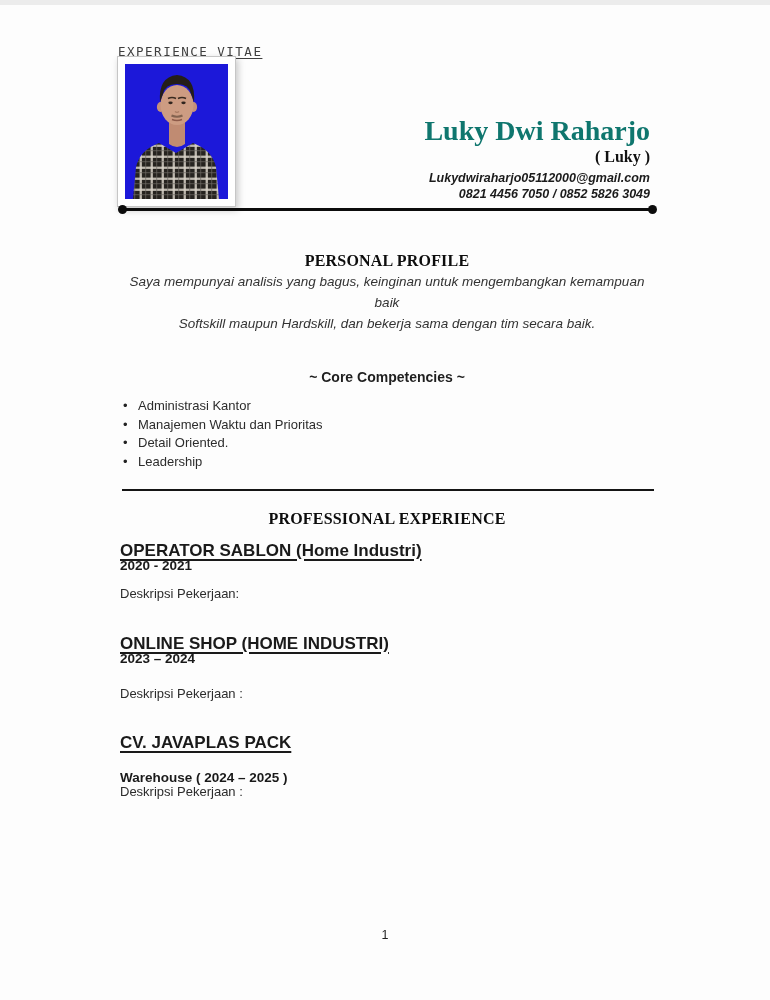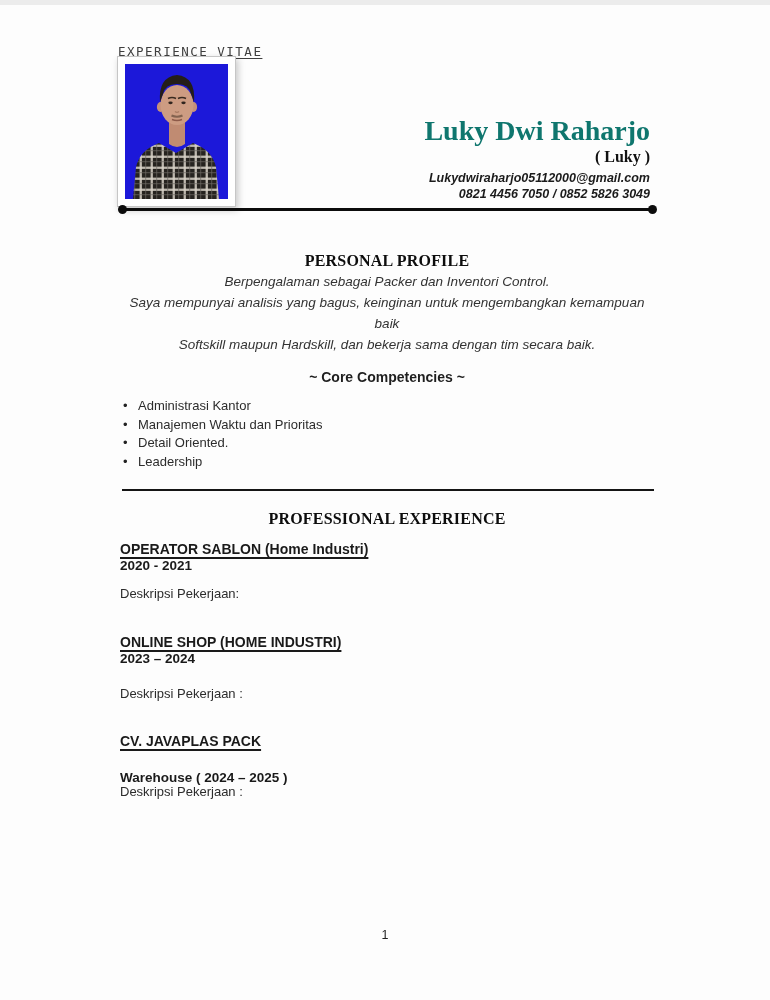--- a/index.html
+++ b/index.html
@@ -50,21 +50,21 @@
   ul.bullets { list-style:none; margin:0; padding:0; }
   ul.bullets li { position:relative; padding-left:18px; font-size:13px; line-height:18.5px; color:#2c2c2c; }
   ul.bullets li::before { content:"\2022"; position:absolute; left:3px; top:0; color:#222; }
 
   .core-list { top:397px; }
 
   .rule-plain { position:absolute; left:122px; top:489px; width:532px; height:2px; background:#151515; }
   .exp-h { top:510px; }
 
   .job-title {
-    font-size:14px; font-weight:bold; color:#1a1a1a;
+    font-size:17px; font-weight:bold; color:#1a1a1a;
     text-decoration:underline; text-decoration-thickness:1.5px; text-underline-offset:3px;
   }
   .job-period { font-size:13.5px; font-weight:bold; color:#1a1a1a; }
   .desc-label { font-size:13px; color:#2c2c2c; }
 
   .j1-title { top:541px; } .j1-period { top:558px; } .j1-desc { top:586px; } .j1-duties { top:605px; }
   .j2-title { top:634px; } .j2-period { top:651px; } .j2-desc { top:686px; } .j2-duties { top:705px; }
   .j3-title { top:733px; } .j3-period { top:770px; } .j3-desc { top:784px; } .j3-duties { top:803px; }
 
   .page-number { position:absolute; left:0; top:928px; width:770px; text-align:center; font-size:12.5px; color:#1f1f1f; }
@@ -110,21 +110,20 @@
     <div class="nickname">( Luky )</div>
     <div class="email">Lukydwiraharjo05112000@gmail.com</div>
     <div class="phone">0821 4456 7050 / 0852 5826 3049</div>
   </div>
 
   <div class="rule-dots"></div>
 
   <div class="band h-serif sec-personal-h">PERSONAL PROFILE</div>
 
   <div class="band profile-para">
-    <div>Berpengalaman sebagai Packer dan Inventori Control.</div>
     <div>Saya mempunyai analisis yang bagus, keinginan untuk mengembangkan kemampuan baik</div>
     <div>Softskill maupun Hardskill, dan bekerja sama dengan tim secara baik.</div>
   </div>
 
   <div class="band core-h">~ Core Competencies ~</div>
 
   <ul class="bullets band core-list">
     <li>Administrasi Kantor</li>
     <li>Manajemen Waktu dan Prioritas</li>
     <li>Detail Oriented.</li>

